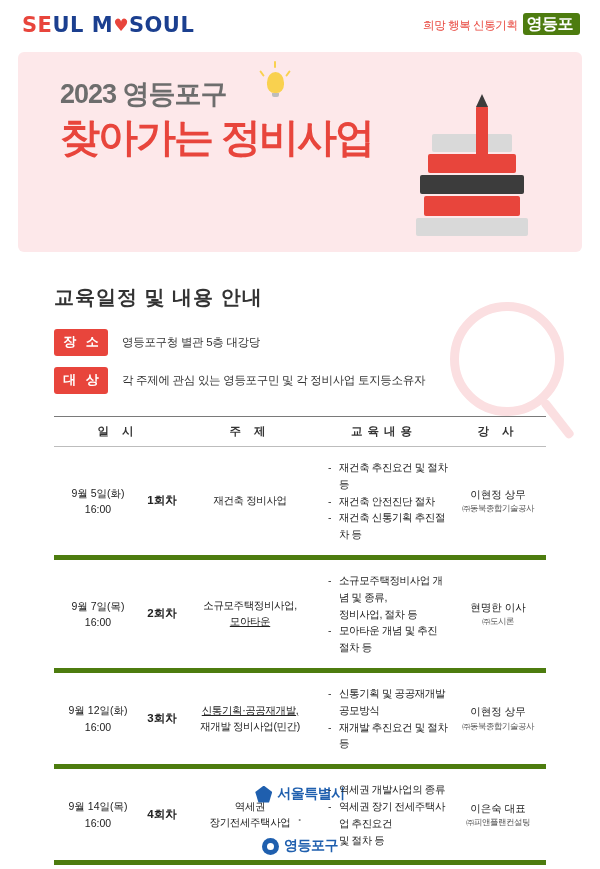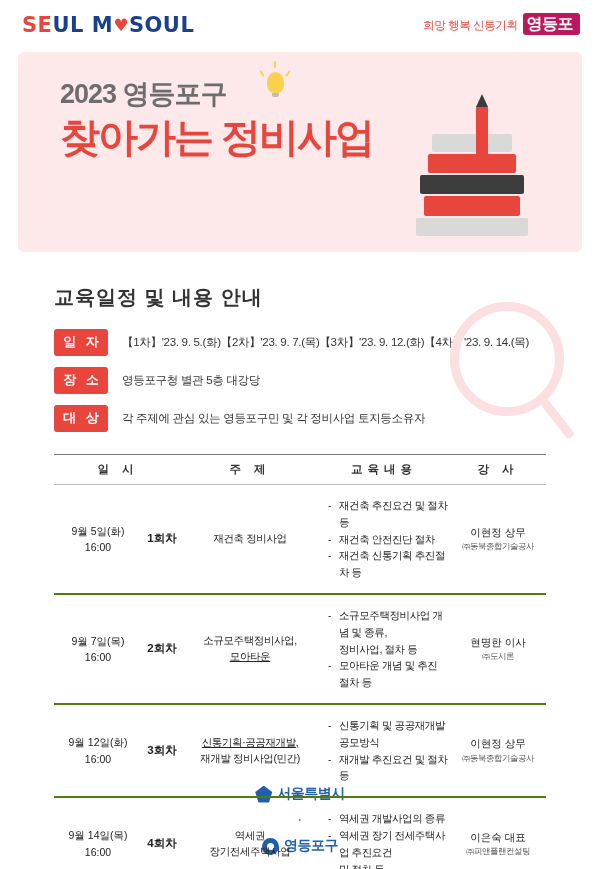--- a/index.html
+++ b/index.html
@@ -48,21 +48,21 @@
   .ydp-logo .slogan {
     font-size: 11.5px;
     color: #e8453c;
     letter-spacing: -0.4px;
     margin-right: 5px;
   }
   .ydp-logo .name {
     font-size: 16px;
     font-weight: bold;
     color: #ffffff;
-    background: #be185d;
+    background: #4d7c0f;
     padding: 2px 7px 3px 4px;
     border-radius: 3px;
     letter-spacing: -0.5px;
   }
 
   
   .hero {
     position: relative;
     margin: 0 18px;
     height: 200px;
@@ -210,21 +210,21 @@
     border-top: 1.5px solid #7a7a7a;
     border-bottom: 1px solid #bdbdbd;
     padding: 7px 0 7px 0;
     font-size: 11.5px;
     font-weight: bold;
     letter-spacing: 5px;
     color: #333;
     text-align: center;
   }
   table.schedule tbody td {
-    border-bottom: 2px solid #4d7c0f;
+    border-bottom: 5px solid #4d7c0f;
     padding: 12px 2px;
     vertical-align: middle;
     color: #222;
   }
   .c-date { width: 84px; text-align: center; line-height: 1.55; }
   .c-no { width: 36px; text-align: center; font-weight: bold; font-size: 11.5px; }
   .c-subject { width: 132px; text-align: center; line-height: 1.5; letter-spacing: -0.4px; }
   .c-content { padding-left: 10px !important; line-height: 1.6; letter-spacing: -0.4px; }
   .c-teacher { width: 92px; text-align: center; line-height: 1.5; }
   .c-teacher .org { font-size: 8.5px; color: #555; letter-spacing: -0.5px; }
@@ -308,24 +308,20 @@
 </div>
 
 <div class="content">
 
   <div class="magnifier"></div>
   <div class="magnifier-handle"></div>
 
   <div class="section-title">교육일정 및 내용 안내</div>
 
   <div class="info-row">
-    <div class="info-tag">일 자</div>
-    <div class="info-text">【1차】'23. 9. 5.(화)【2차】'23. 9. 7.(목)【3차】'23. 9. 12.(화)【4차】'23. 9. 14.(목)</div>
-  </div>
-  <div class="info-row">
     <div class="info-tag">장 소</div>
     <div class="info-text">영등포구청 별관 5층 대강당</div>
   </div>
   <div class="info-row">
     <div class="info-tag">대 상</div>
     <div class="info-text">각 주제에 관심 있는 영등포구민 및 각 정비사업 토지등소유자</div>
   </div>
 
   <table class="schedule">
     <thead>

